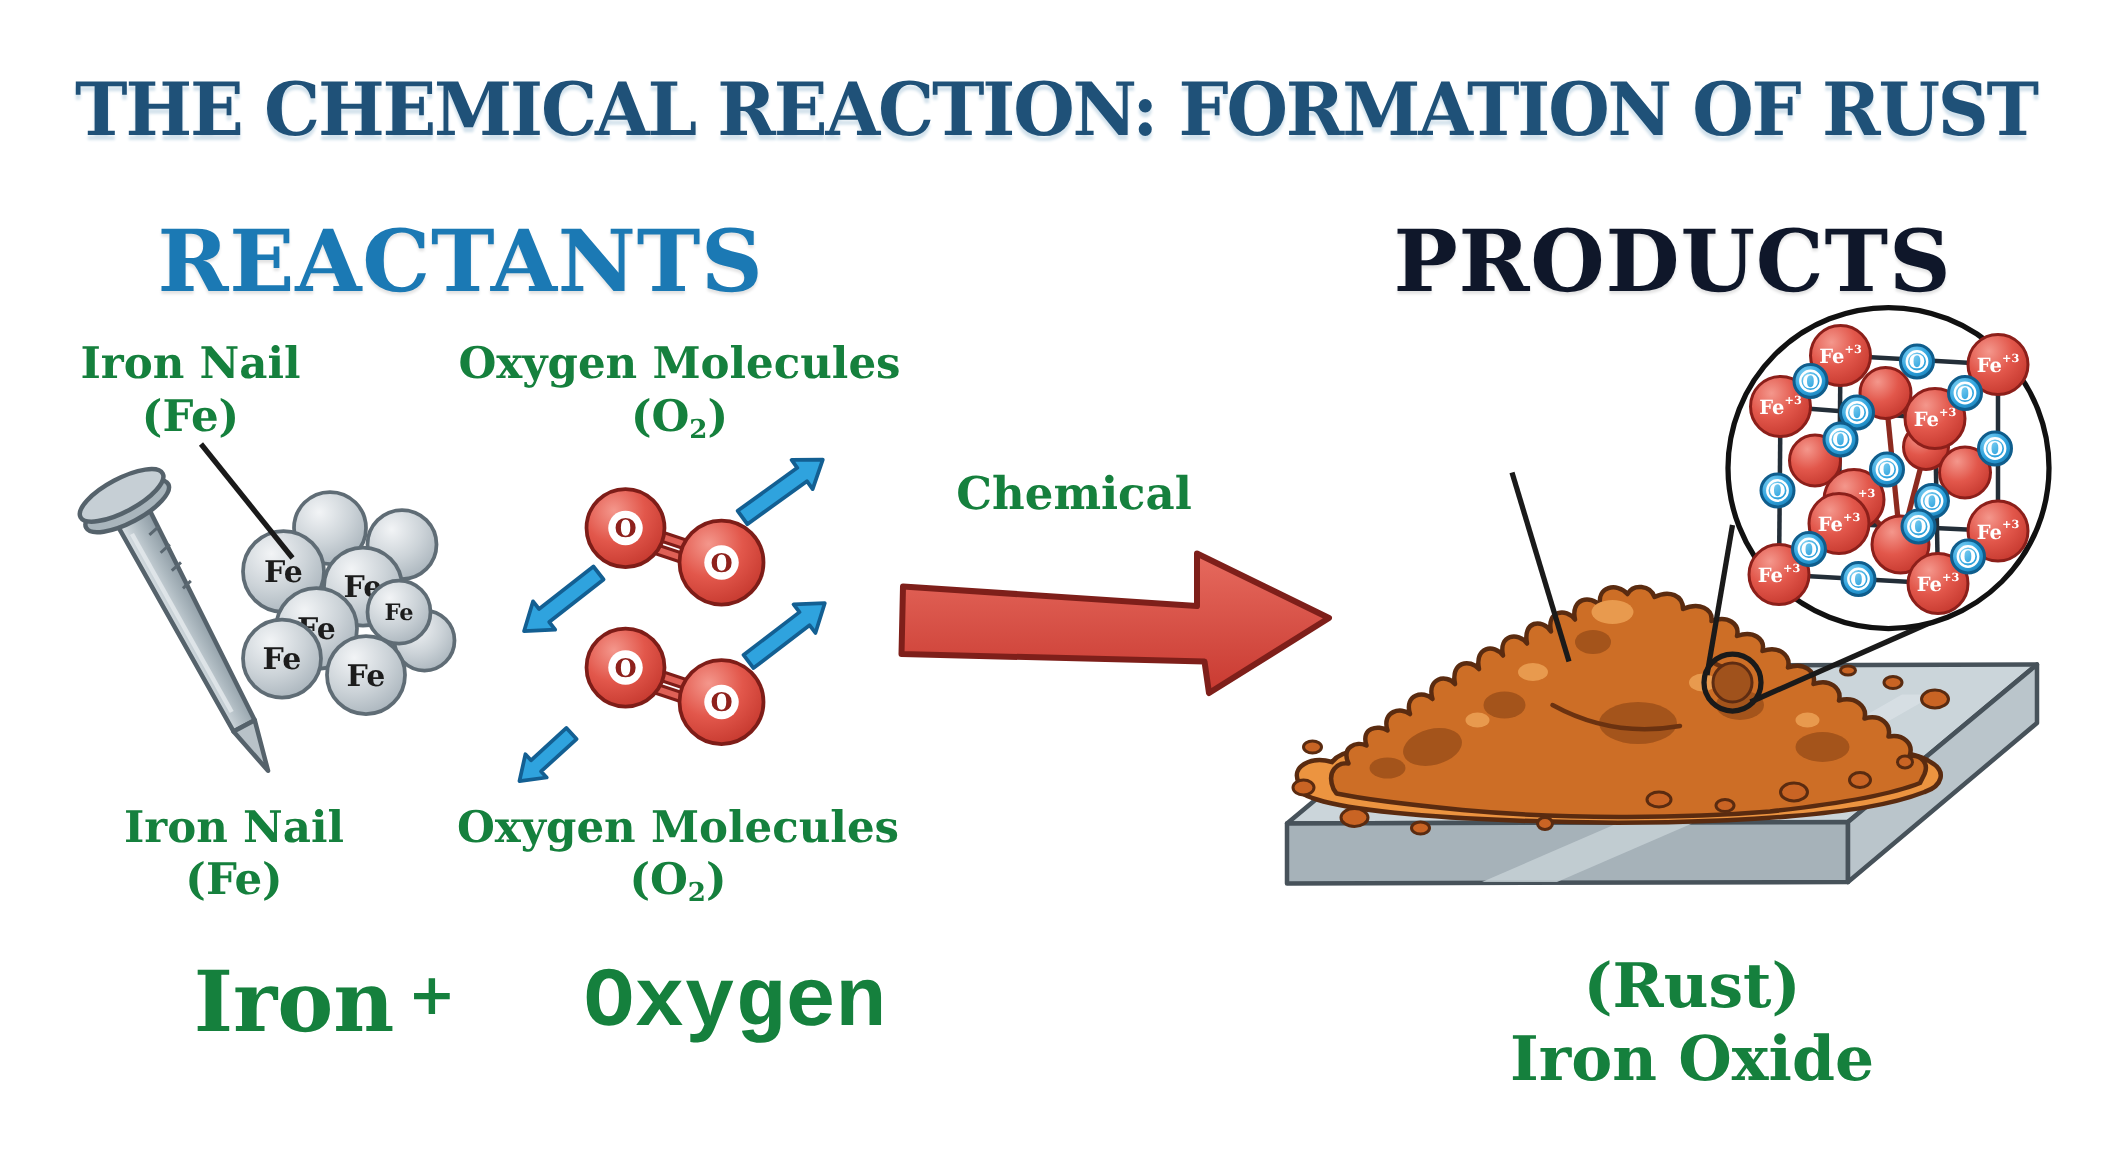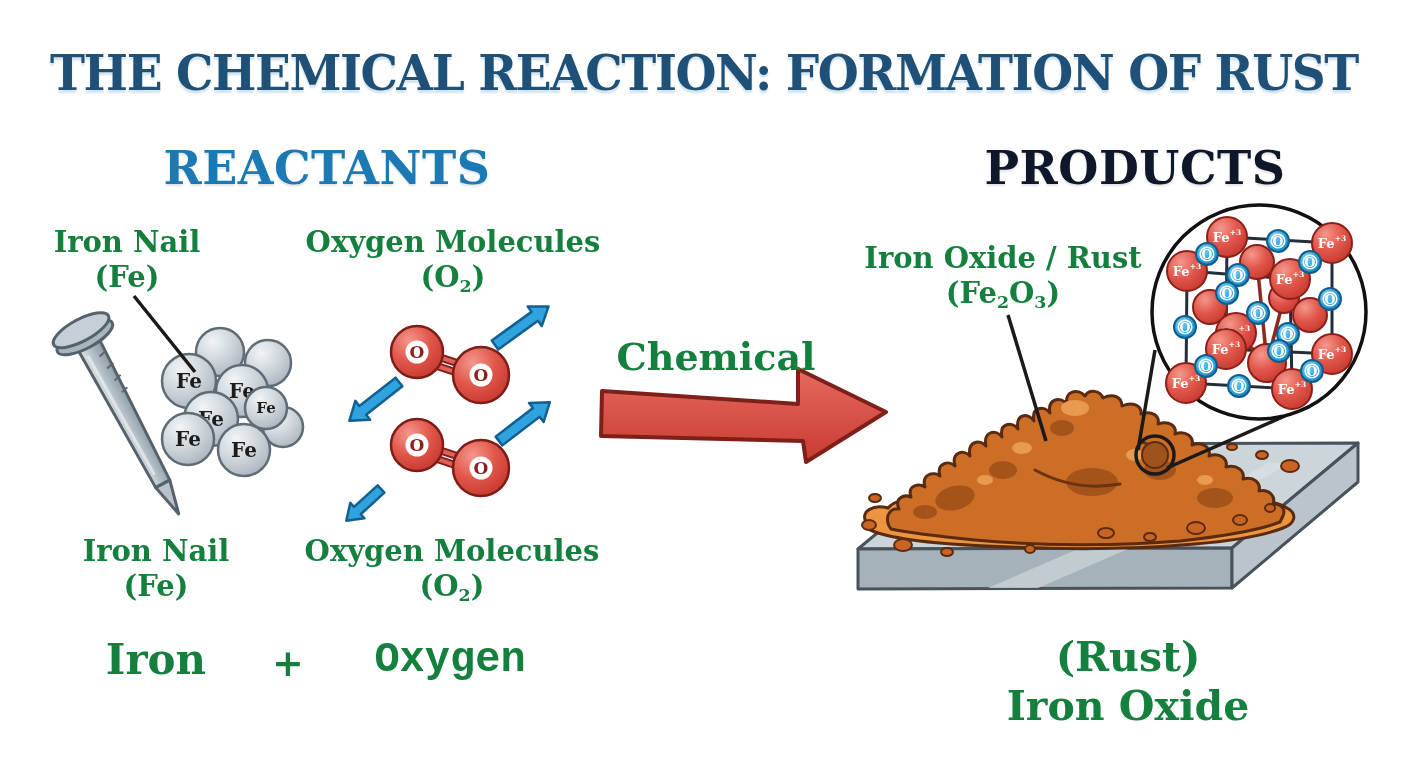--- a/index.html
+++ b/index.html
@@ -2,24 +2,24 @@
 <html><head>
 <meta charset="utf-8">
 <style>
   html,body{margin:0;padding:0;background:#e8e8e8;}
   .stage{position:relative;width:1408px;height:768px;background:#ffffff;overflow:hidden;
          font-family:"DejaVu Serif",serif;font-weight:bold;}
   .txt{position:absolute;transform:translateX(-50%);text-align:center;color:#15803d;
        white-space:nowrap;line-height:1.2;}
   .title{font-size:49px;letter-spacing:-1.5px;transform:translateX(-50%) scaleX(0.96);
          text-shadow:0 3px 2px #d3e2ec;}
-  .heading{font-size:46px;letter-spacing:0.5px;text-shadow:0 2px 2px #e3e3e3;margin-left:20px;}
+  .heading{font-size:57px;letter-spacing:0.5px;text-shadow:0 2px 2px #e3e3e3;}
   .lbl{font-size:29px;}
-  .mid{font-size:38px;margin-top:22px;}
-  .eq{font-size:42px;}
+  .mid{font-size:30px;}
+  .eq{font-size:56px;margin-left:40px;}
   .eq2{font-size:41px;}
   .plus{font-size:38px;}
   sub.s{font-size:0.6em;vertical-align:-0.28em;font-weight:bold;}
   svg{position:absolute;left:0;top:0;}
   svg text{font-family:"DejaVu Serif",serif;font-weight:bold;}
 </style>
 </head>
 <body>
 
 <div class="stage">
@@ -288,24 +288,20 @@
 
   <div class="txt lbl" style="left:453px;top:225px;">
     <div>Oxygen Molecules</div>
     <div><span>(O</span><sub class="s">2</sub><span>)</span></div>
   </div>
 
   <div class="txt mid" style="left:716px;top:312px;">
     <div>Chemical</div>
   </div>
 
-  <div class="txt lbl" style="left:1003px;top:241px;">
-    <div>Iron Oxide / Rust</div>
-    <div><span>(Fe</span><sub class="s">2</sub><span>O</span><sub class="s">3</sub><span>)</span></div>
-  </div>
 
   <div class="txt lbl" style="left:156px;top:534px;">
     <div>Iron Nail</div>
     <div>(Fe)</div>
   </div>
 
   <div class="txt lbl" style="left:452px;top:534px;">
     <div>Oxygen Molecules</div>
     <div><span>(O</span><sub class="s">2</sub><span>)</span></div>
   </div>

